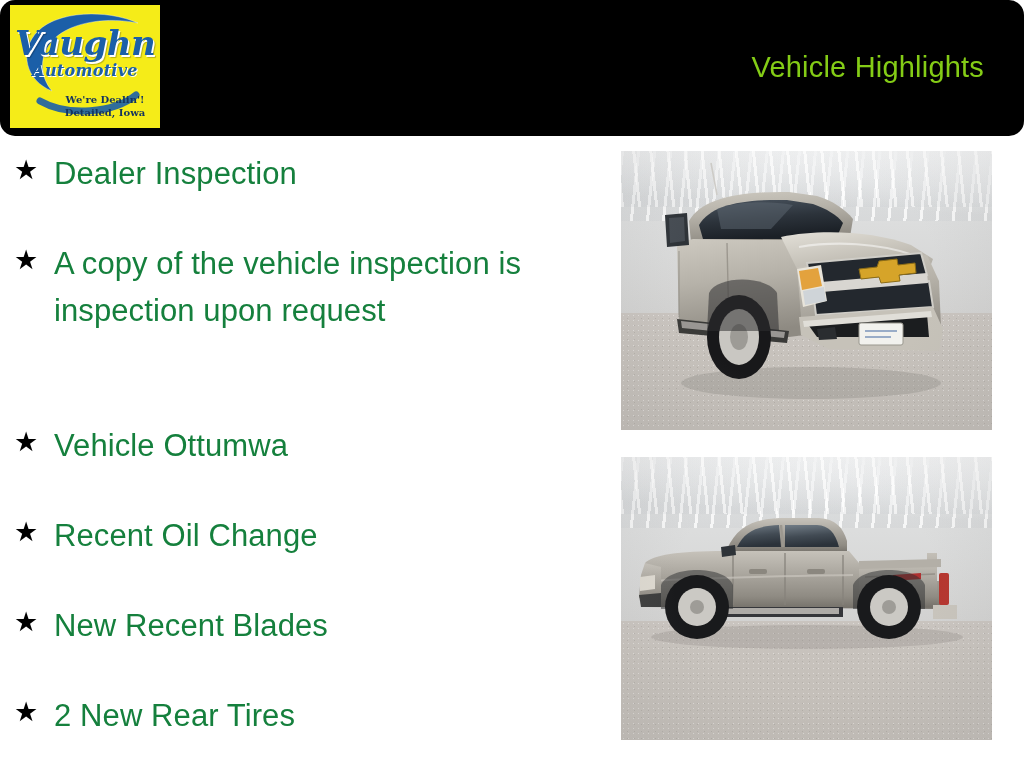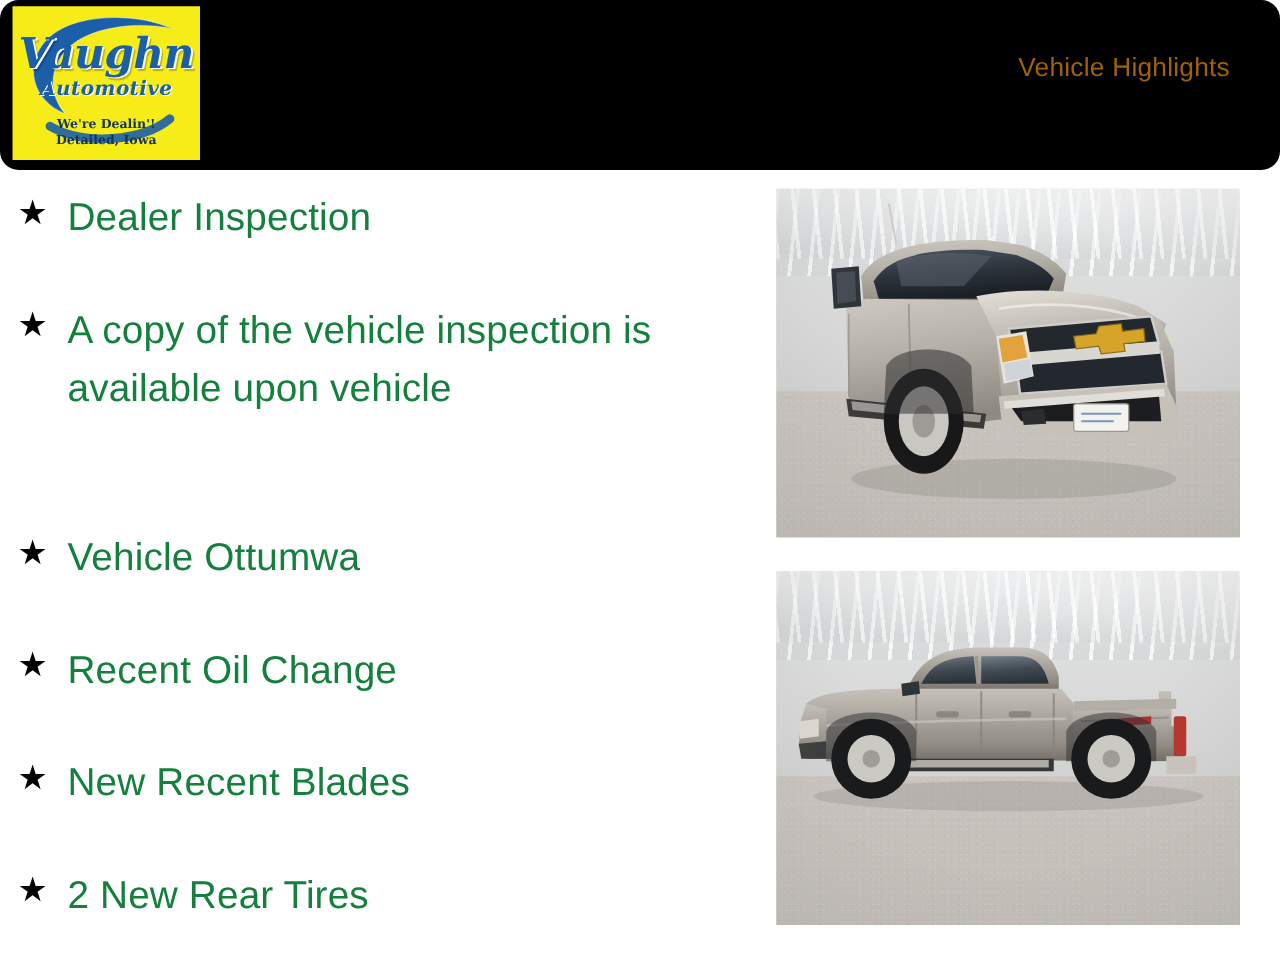--- a/index.html
+++ b/index.html
@@ -22,23 +22,23 @@
     top: 0;
     width: 1024px;
     height: 136px;
     background: #000000;
     overflow: hidden;
     border-radius: 15px;
   }
   .header-title {
     position: absolute;
     right: 40px;
-    top: 38px;
-    color: #a16207;
-    font-size: 21px;
+    top: 50px;
+    color: #84cc16;
+    font-size: 29px;
     line-height: 34px;
     letter-spacing: 0.2px;
     white-space: nowrap;
   }
 
   
   .logo {
     position: absolute;
     left: 10px;
     top: 5px;
@@ -88,20 +88,21 @@
     position: absolute;
     left: 0;
     top: 88px;
     width: 150px;
     text-align: center;
     font-family: "DejaVu Serif", serif;
     font-weight: bold;
     font-size: 10px;
     line-height: 13px;
     color: #14345e;
+    padding-left: 20px;
   }
 
   
   .bullets {
     position: absolute;
     left: 0;
     top: 150px;
     width: 590px;
   }
   .bullet-row {
@@ -202,21 +203,21 @@
 
 <div class="bullets">
 
   <div class="bullet-row" id="row0" style="top:0px;">
     <span class="bullet-star">★</span>
     <span class="bullet-text">Dealer Inspection</span>
   </div>
 
   <div class="bullet-row" id="row1" style="top:90px;">
     <span class="bullet-star">★</span>
-    <span class="bullet-text">A copy of the vehicle inspection is available upon vehicle</span>
+    <span class="bullet-text">A copy of the vehicle inspection is inspection upon request</span>
   </div>
 
   <div class="bullet-row" id="row2" style="top:272px;">
     <span class="bullet-star">★</span>
     <span class="bullet-text">Vehicle Ottumwa</span>
   </div>
 
   <div class="bullet-row" id="row3" style="top:362px;">
     <span class="bullet-star">★</span>
     <span class="bullet-text">Recent Oil Change</span>

